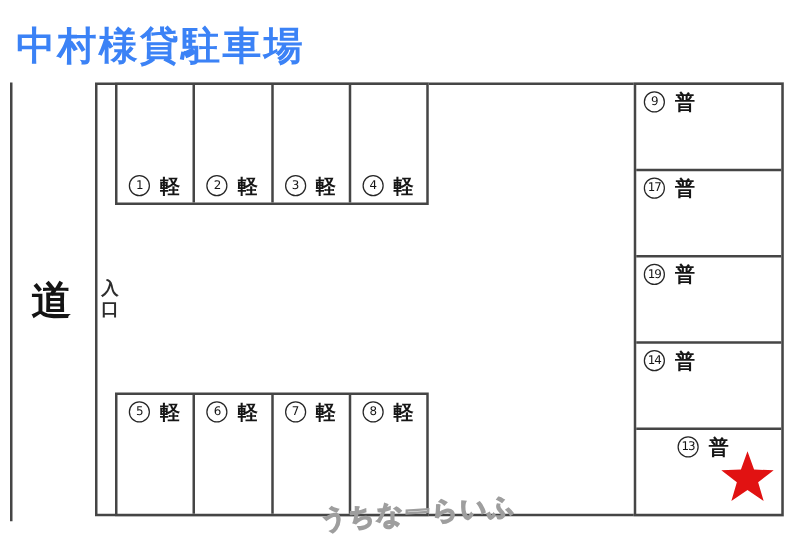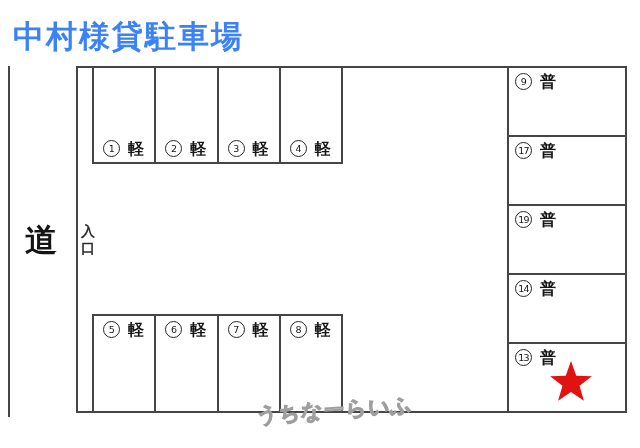--- a/index.html
+++ b/index.html
@@ -44,21 +44,21 @@
   .row-bottom .cell{align-items:flex-start;padding-top:5px;}
   .col-right{
     position:absolute;left:507px;top:66px;width:120px;height:347px;
     display:flex;flex-direction:column;
     border:2px solid #454545;box-sizing:border-box;background:#fff;
   }
   .col-right .cell{
     flex:1;position:relative;border-bottom:2px solid #454545;box-sizing:border-box;
     padding:5px 0 0 6px;display:flex;align-items:flex-start;
   }
-  .col-right .cell:last-child{border-bottom:none;}
+  .col-right .cell:last-child{border-bottom:none;margin-left:27px;}
   .space-label{display:flex;align-items:center;gap:8px;}
   .badge{
     width:15px;height:15px;border:1.5px solid #262626;border-radius:50%;
     display:inline-flex;align-items:center;justify-content:center;
     font-size:9.5px;letter-spacing:-0.7px;color:#161616;flex:0 0 auto;
     font-weight:500;background:#fff;
   }
   .stype{font-size:16px;font-weight:600;color:#161616;line-height:1;}
   .star{position:absolute;left:39px;top:16px;}
   .watermark{

